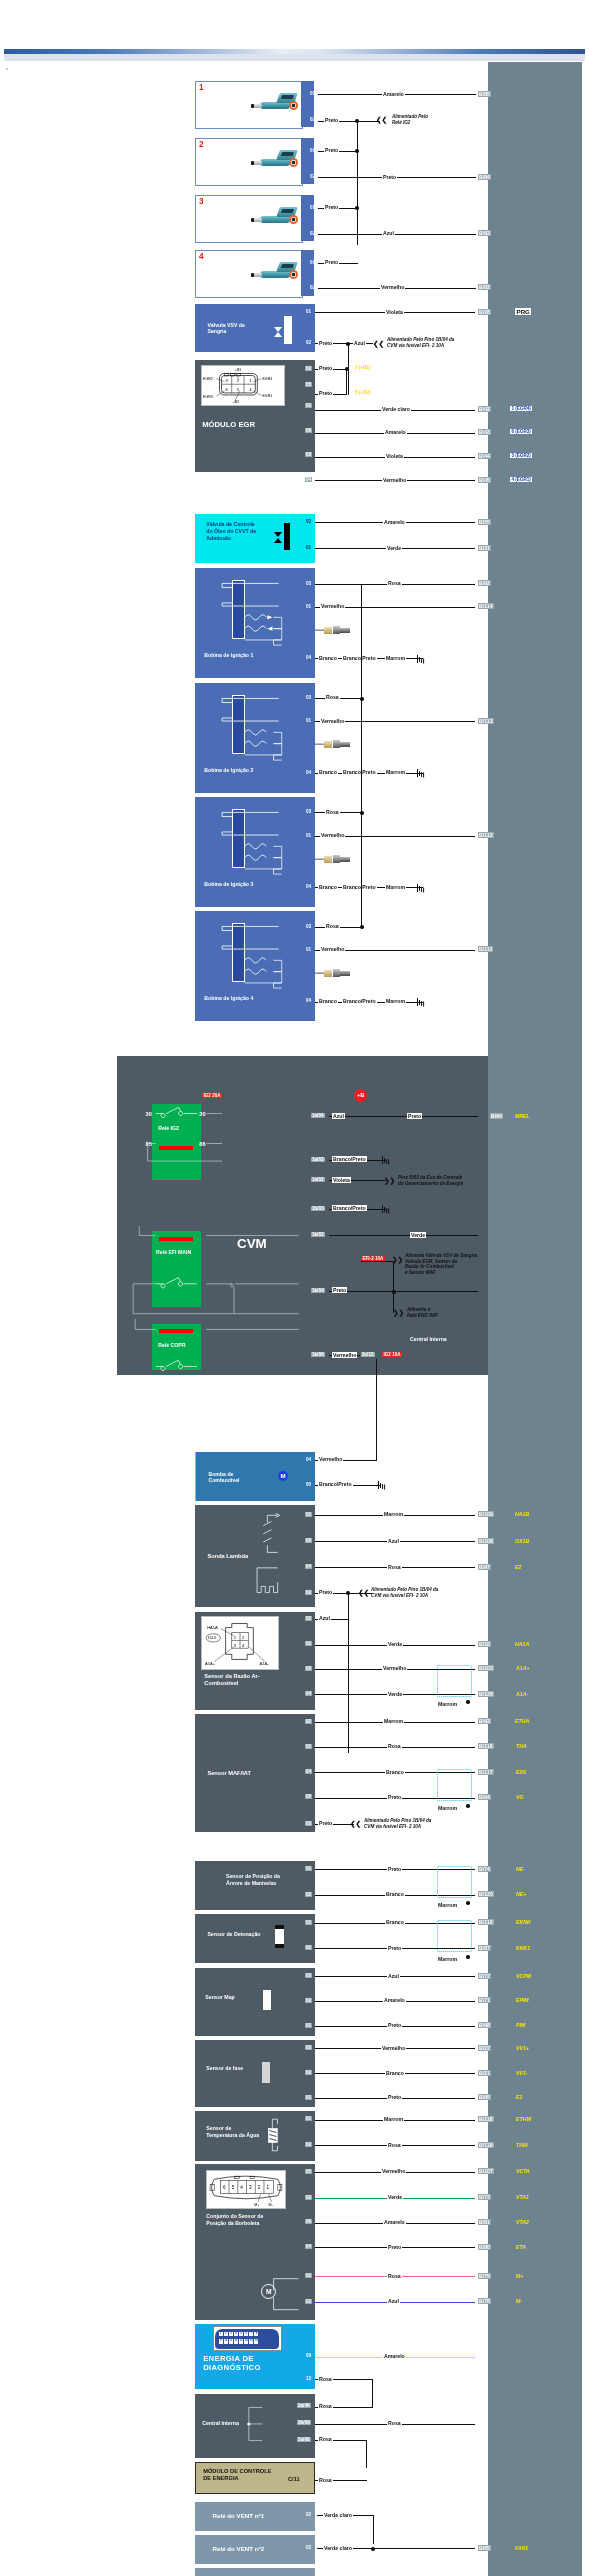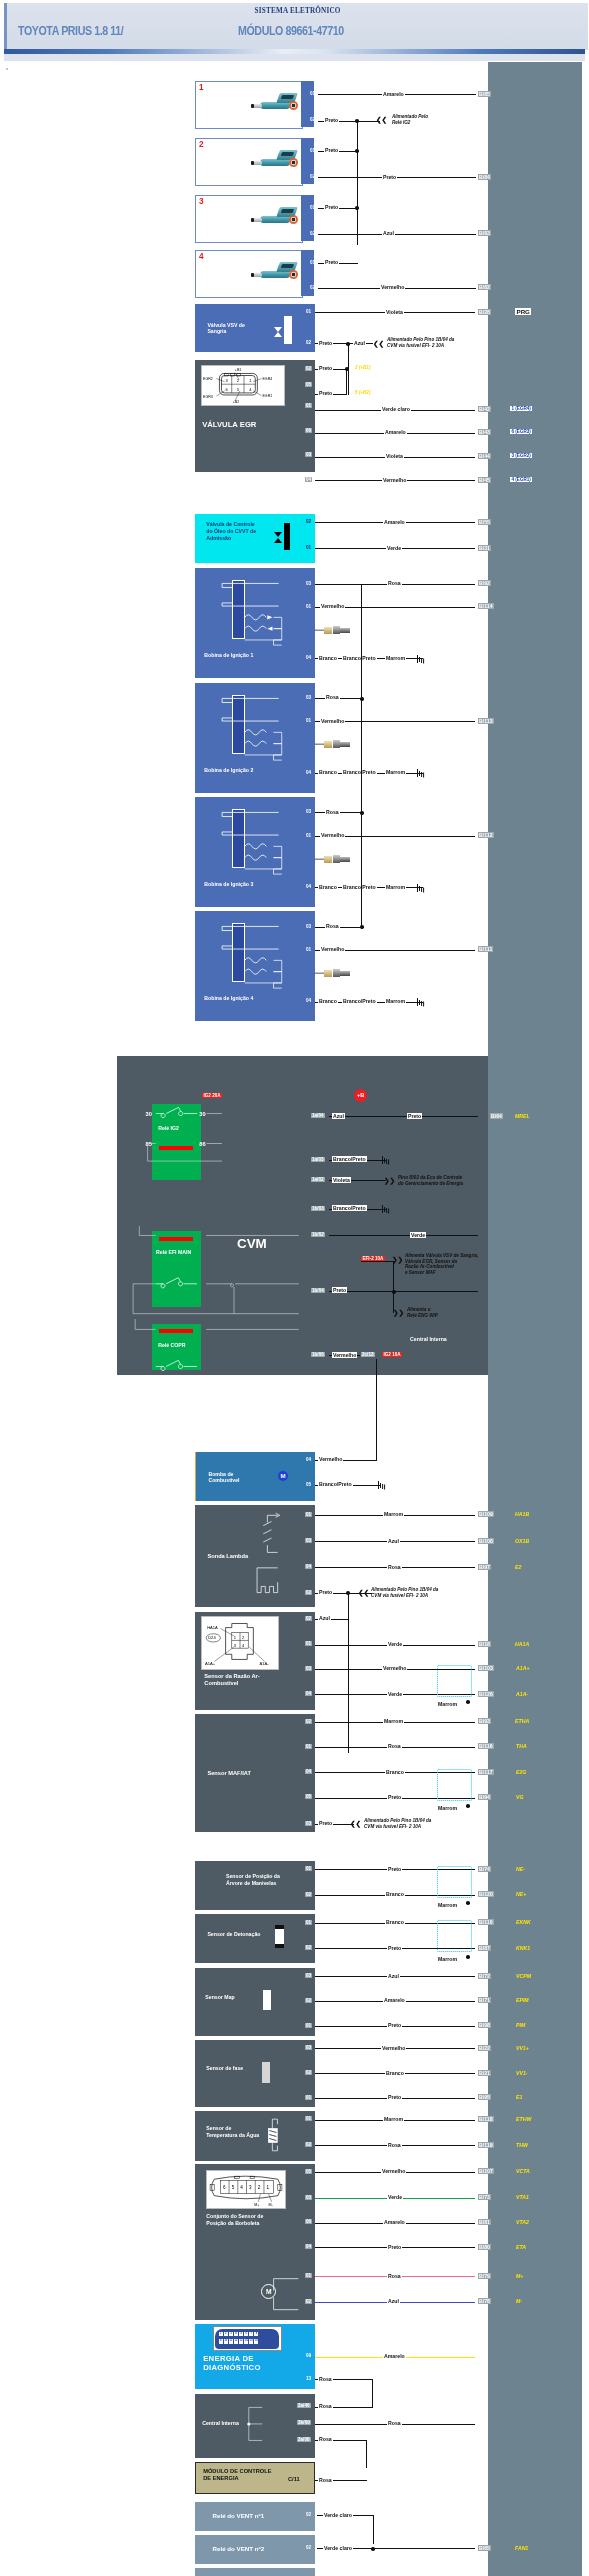--- a/index.html
+++ b/index.html
@@ -104,25 +104,20 @@
   .sparkplug .s3{position:absolute;left:17.5px;top:0px;width:7.2px;height:8.2px;background:linear-gradient(180deg,#ccc,#555);}
   .sparkplug .s4{position:absolute;left:25px;top:1.5px;width:10.3px;height:5.2px;background:linear-gradient(180deg,#bbb,#444);}
   .valvesym{position:absolute;}
   .valvesym .bar{position:absolute;background:#111;}
 </style>
 </head>
 <body>
 
 <div id="page">
 
-  <div class="hdr">
-    <div class="hdr-sys">SISTEMA ELETRÔNICO</div>
-    <div class="hdr-model">TOYOTA PRIUS 1.8  11/</div>
-    <div class="hdr-mod">MÓDULO 89661-47710</div>
-  </div>
   <div class="hdr-bar"></div>
   <div class="hdr-foot"></div>
   <div class="tick"></div>
 
   <div class="ecu-col c1"></div>
   <div class="ecu-col c2"></div>
   <div class="ecu-col c3"></div>
 
   <div class="injbox" style="left:195px;top:81px;width:106px;height:46px;">
     <div class="injnum">1</div>
@@ -253,21 +248,21 @@
         <text x="64" y="10" font-size="7" font-family="sans-serif">+B1</text>
         <text x="60" y="72" font-size="7" font-family="sans-serif">+B2</text>
         <line x1="28" y1="24" x2="44" y2="30" stroke="#111" stroke-width=".8"></line>
         <line x1="116" y1="24" x2="100" y2="30" stroke="#111" stroke-width=".8"></line>
         <line x1="28" y1="58" x2="44" y2="48" stroke="#111" stroke-width=".8"></line>
         <line x1="116" y1="57" x2="100" y2="48" stroke="#111" stroke-width=".8"></line>
         <line x1="64" y1="12" x2="72" y2="26" stroke="#111" stroke-width=".8"></line>
         <line x1="64" y1="68" x2="74" y2="48" stroke="#111" stroke-width=".8"></line>
       </svg>
     </div>
-    <div class="ttl" style="left:7.2px;top:61px;width:62px;font-size:7.7px;line-height:8.8px;">VÁLVULA EGR</div>
+    <div class="ttl" style="left:7.2px;top:61px;width:62px;font-size:7.7px;line-height:8.8px;">MÓDULO EGR</div>
   </div>
   <div class="pin ondark" style="left:305px;top:366px;">02</div>
   <div class="pin ondark" style="left:305px;top:382px;">05</div>
   <div class="pin ondark" style="left:305px;top:403px;">01</div>
   <div class="pin ondark" style="left:305px;top:428px;">06</div>
   <div class="pin ondark" style="left:305px;top:452px;">03</div>
   <div class="pin ondark" style="left:305px;top:477px;">04</div>
 
   <div class="wire" style="left:315px;top:369px;width:32px;"></div>
   <div class="wlbl" style="left:318px;top:365px;">Preto</div>

